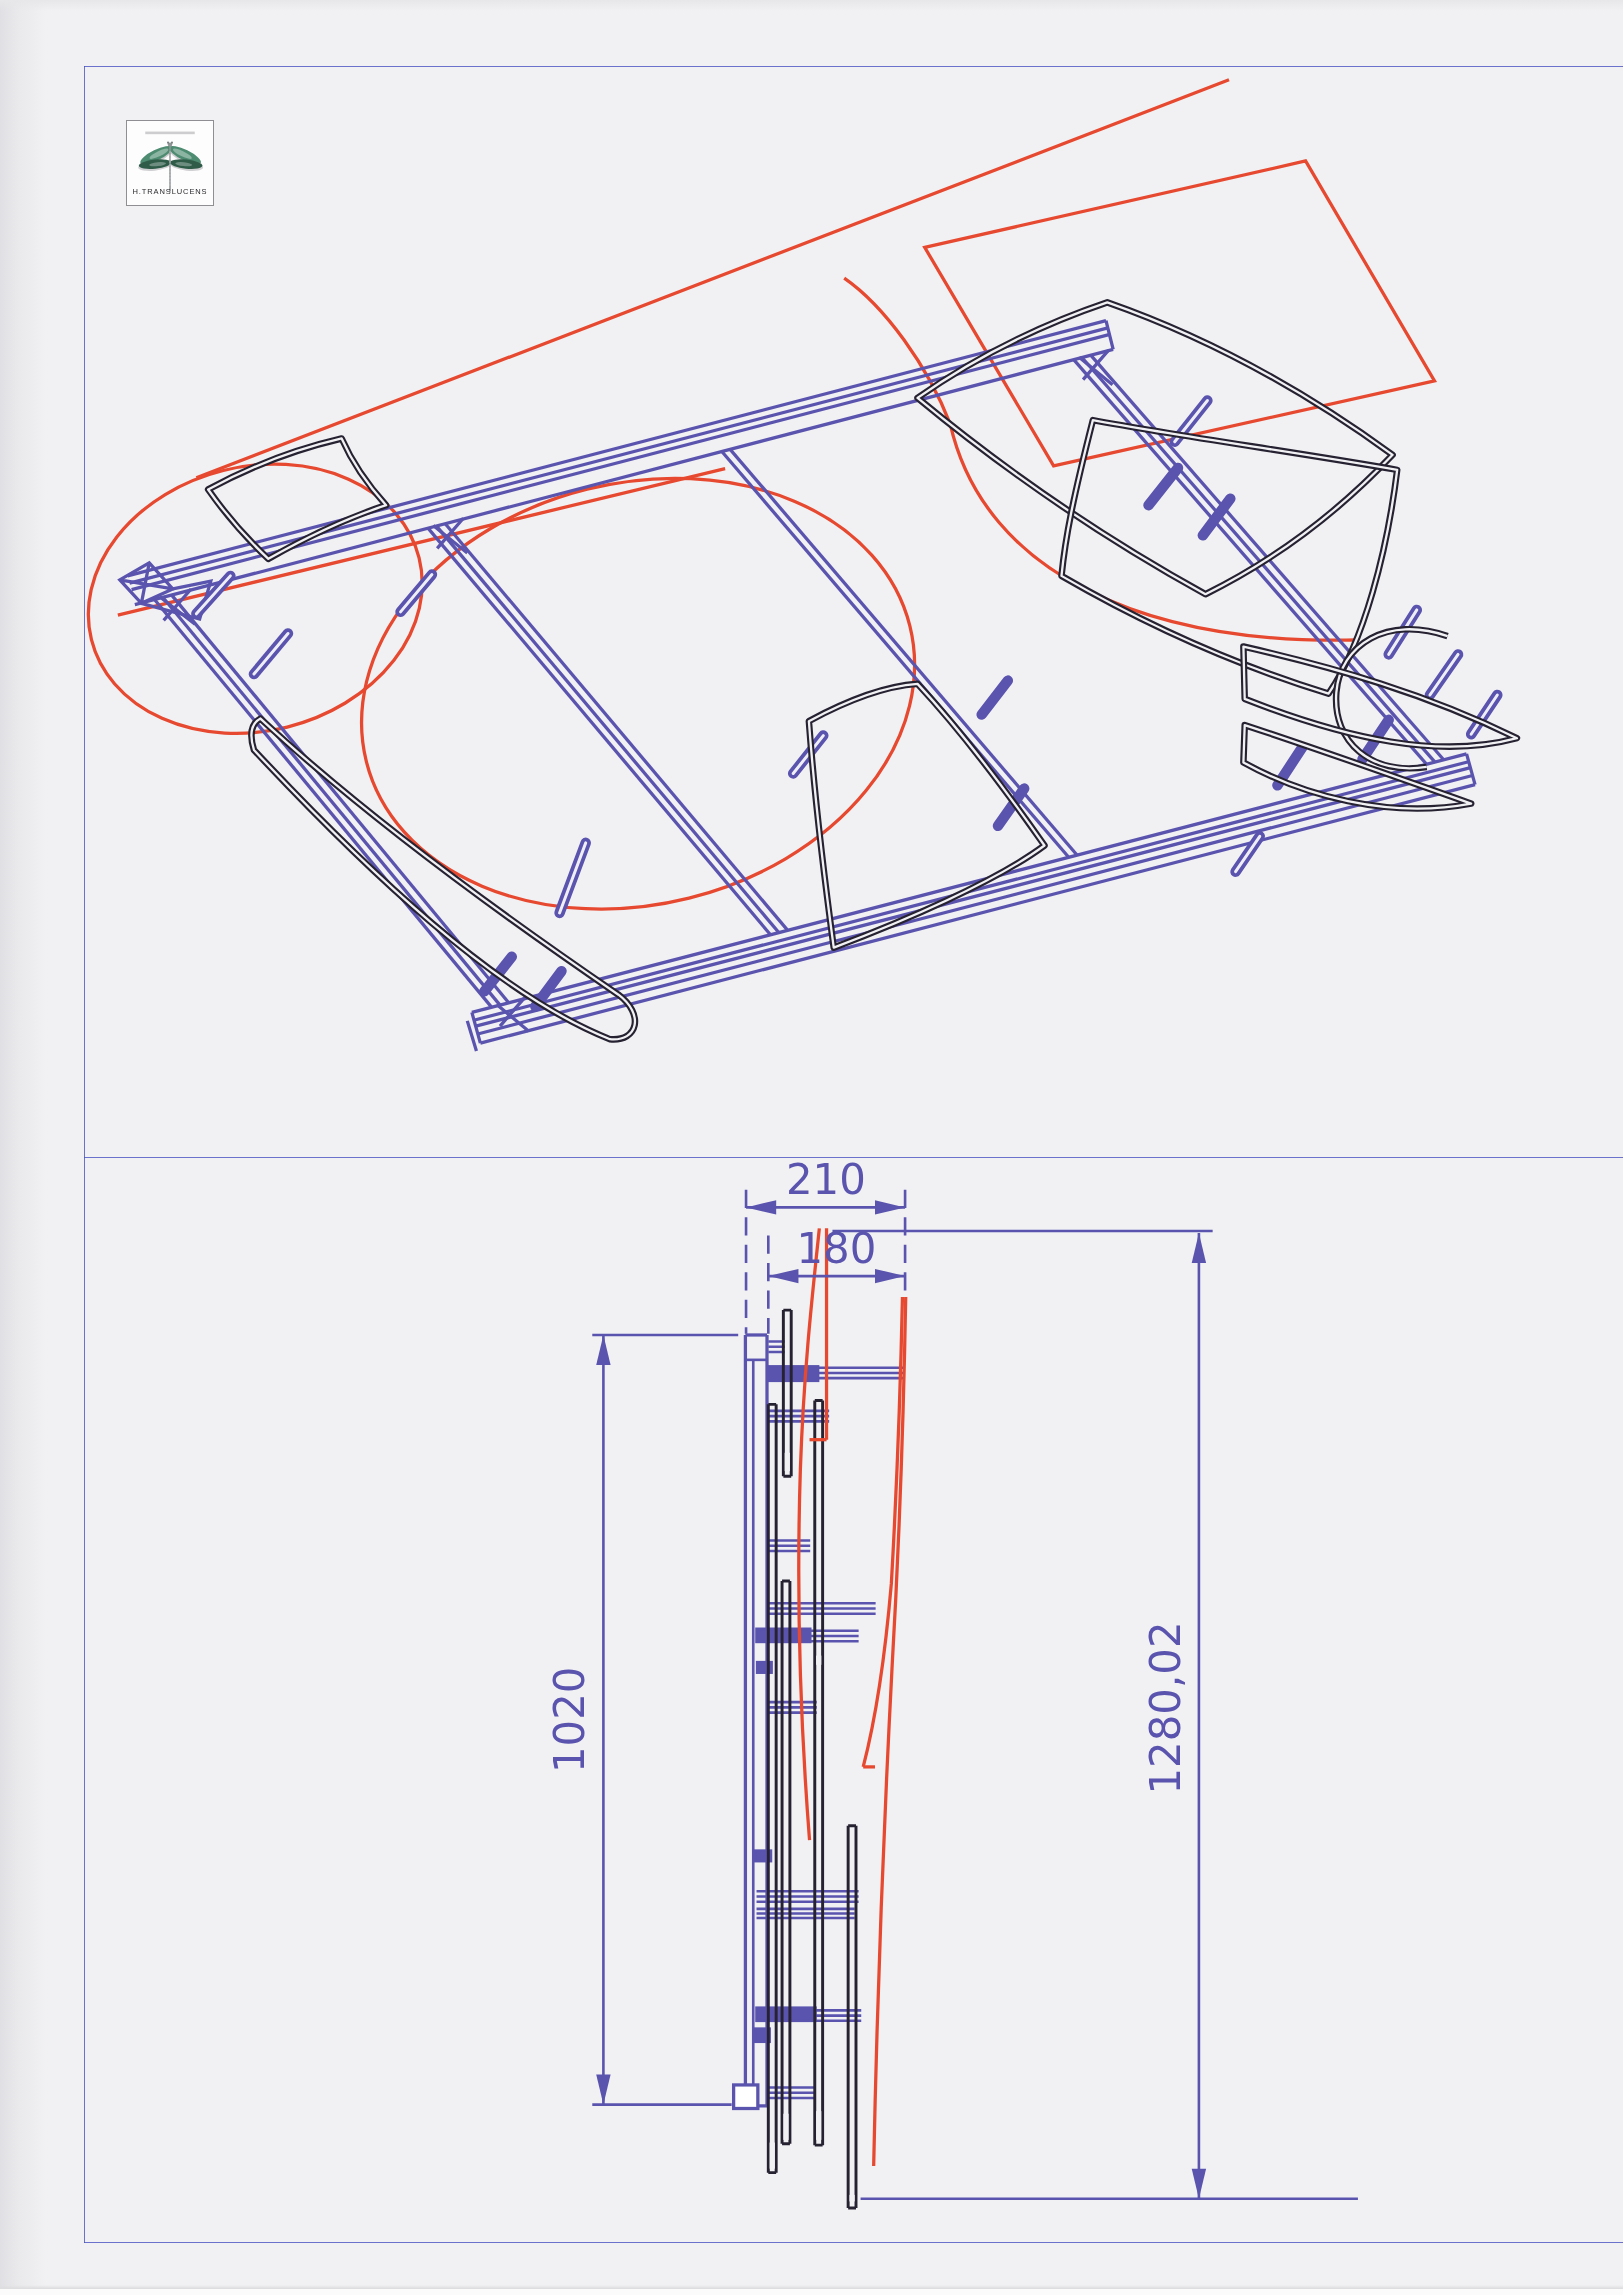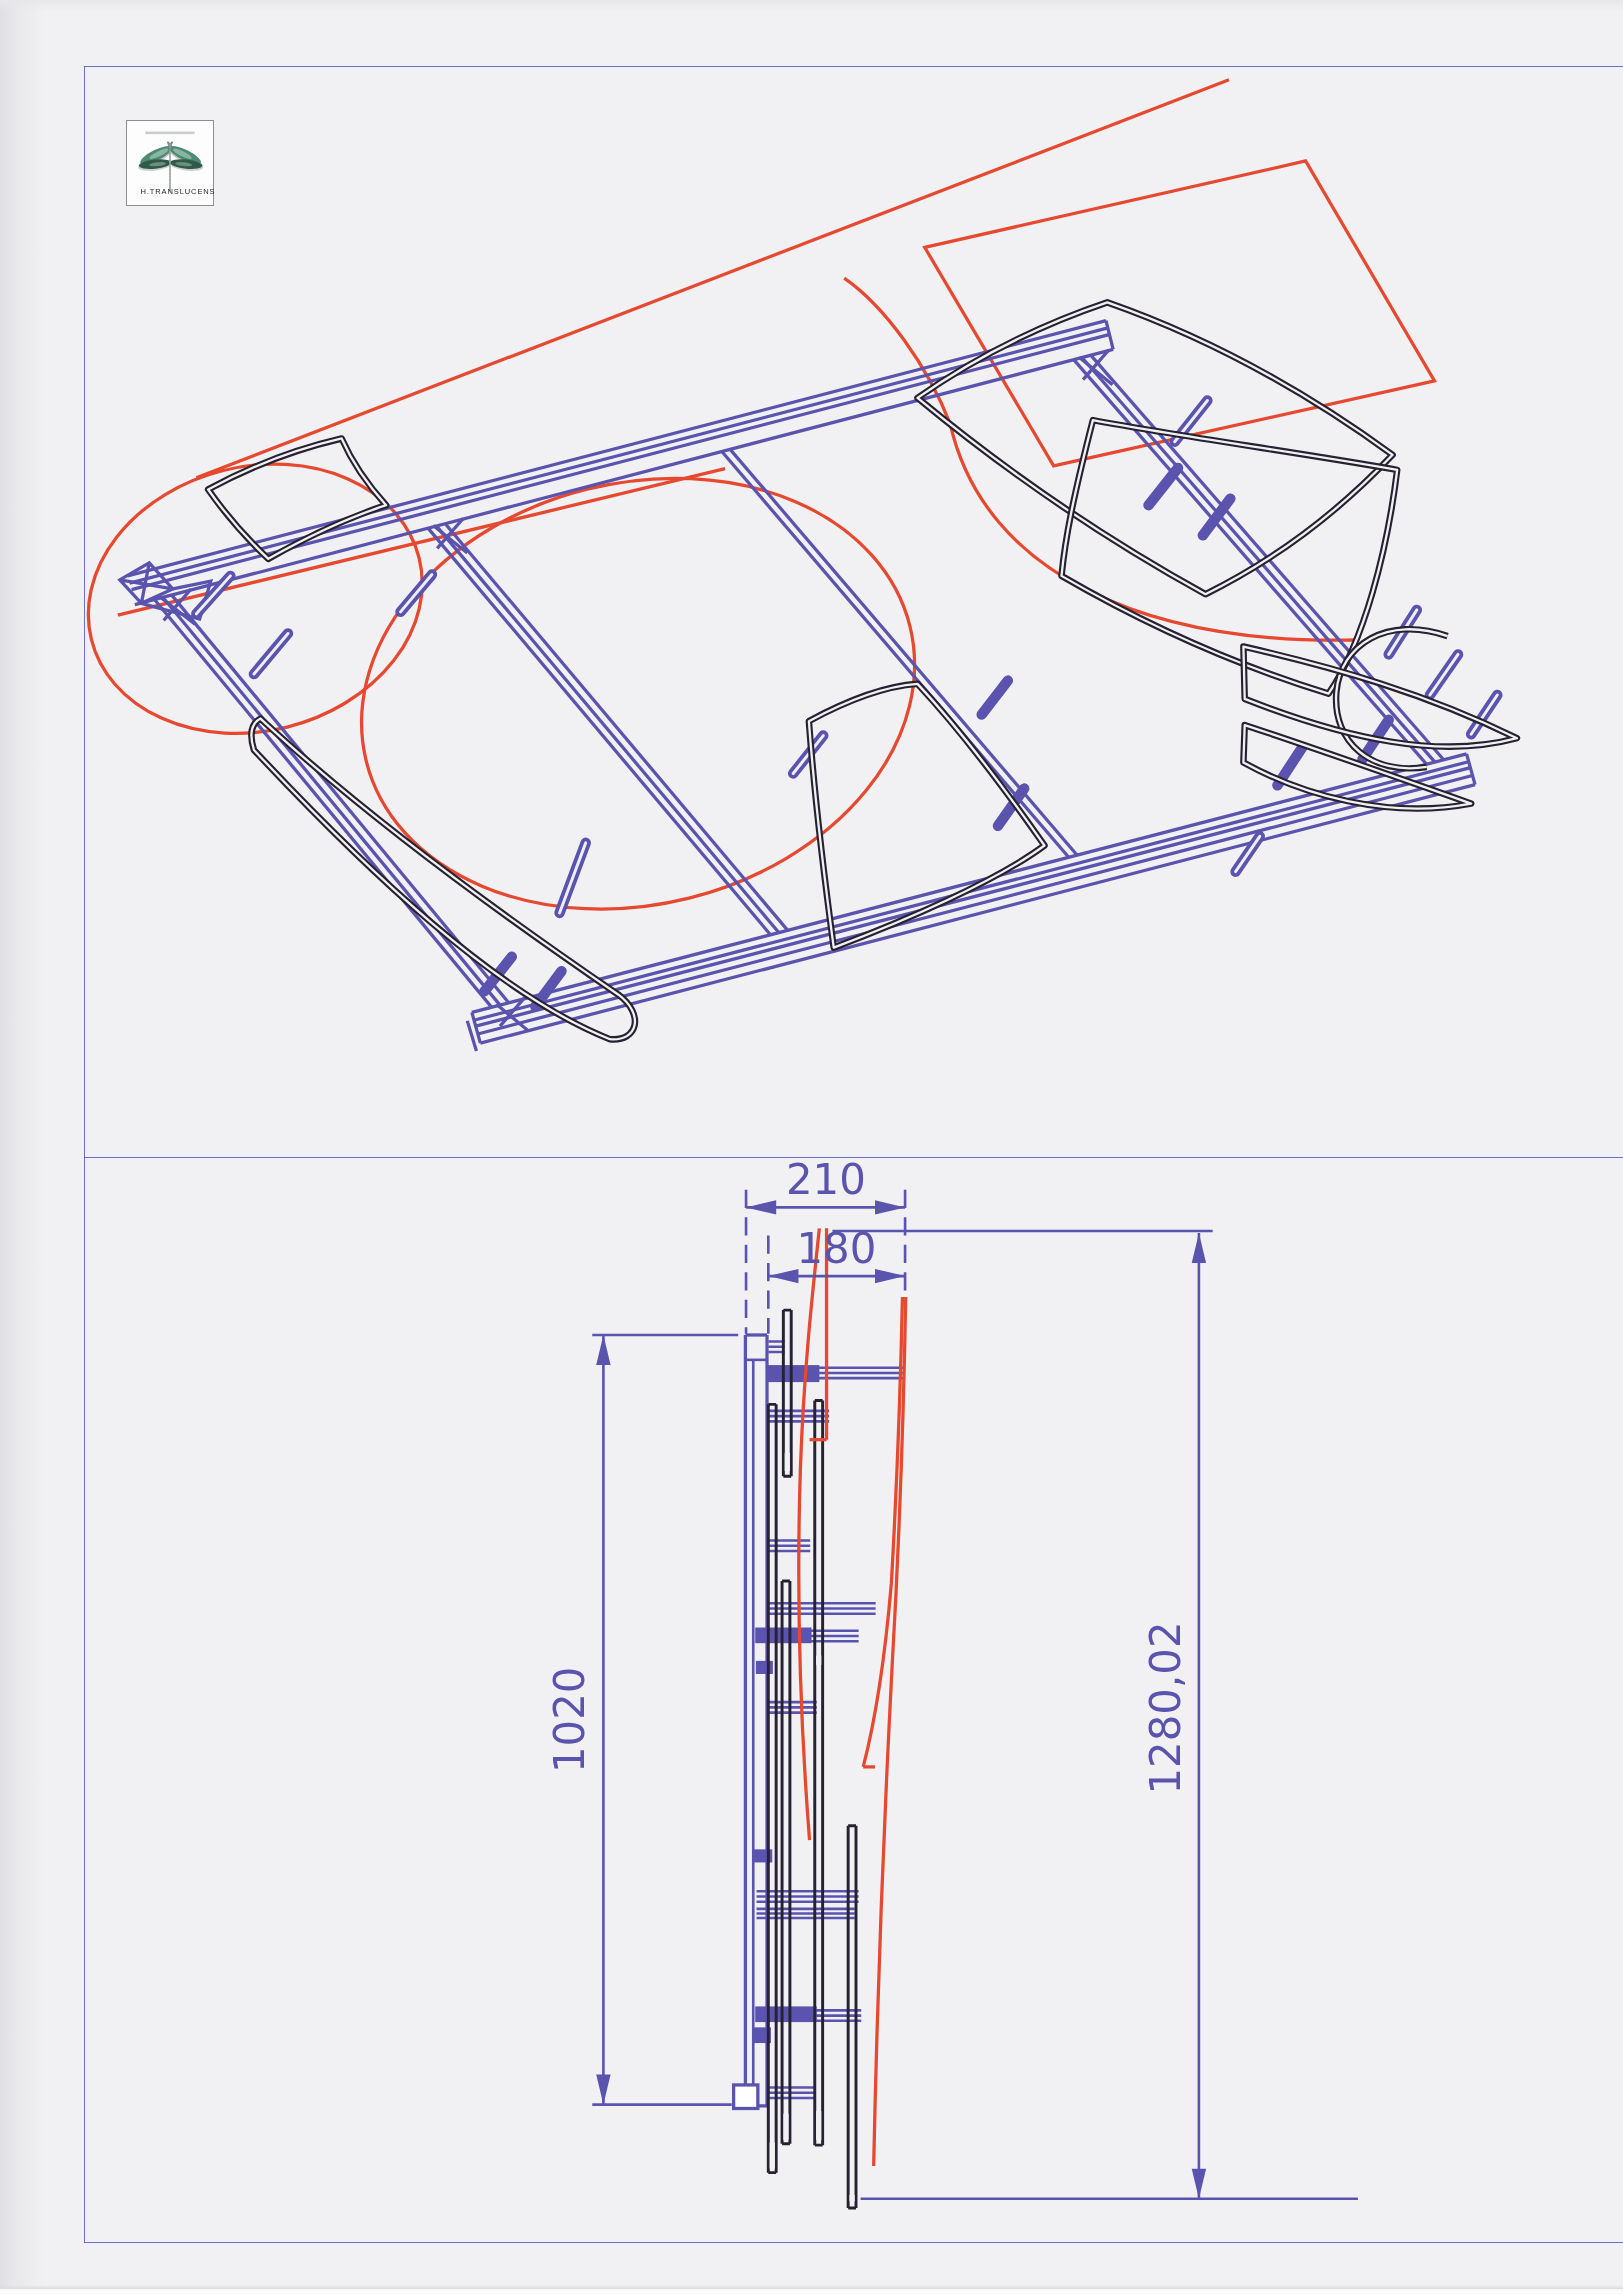--- a/index.html
+++ b/index.html
@@ -17,21 +17,21 @@
   
   .sheet-line{position:absolute;background:var(--border-blue,#4853c0);opacity:.8;}
   .border-top{left:84px;top:66px;width:1539px;height:1.3px;}
   .border-left{left:84px;top:66px;width:1.3px;height:2177px;}
   .border-bottom{left:84px;top:2242px;width:1539px;height:1.3px;}
   .view-divider{left:84px;top:1157px;width:1539px;height:1.3px;}
   
   .logo-box{position:absolute;left:126px;top:120px;width:88px;height:86px;
     border:0.7px solid #8f8f93;background:#fdfdfe;box-sizing:border-box;}
   .logo-brand{position:absolute;left:0;bottom:9.2px;width:100%;text-align:center;
-    font-size:7.5px;letter-spacing:0.9px;color:#2b2b2e;font-weight:400;margin-left:8px;}
+    font-size:7.5px;letter-spacing:0.9px;color:#2b2b2e;font-weight:400;}
   
   .drawing-svg{position:absolute;left:0;top:0;}
   .pl{stroke:var(--frame-blue,#5a54ae);stroke-width:5;fill:none;}
   .pl-thin{stroke:var(--frame-blue,#5a54ae);stroke-width:4;fill:none;}
   .peg{stroke:var(--frame-blue,#5a54ae);stroke-width:16;stroke-linecap:round;fill:none;}
   .peg-core{stroke:#ffffff;stroke-width:4.5;stroke-linecap:round;fill:none;opacity:.9;}
   .rl{stroke:var(--construction-red,#e6492f);stroke-width:5;fill:none;}
   .bk{stroke:var(--profile-black,#272231);stroke-width:10;fill:none;stroke-linejoin:round;}
   .bk-core{stroke:var(--paper,#f1f1f4);stroke-width:3.5;fill:none;stroke-linejoin:round;}
   .rod{stroke:var(--profile-black,#272231);stroke-width:4.5;fill:none;}

